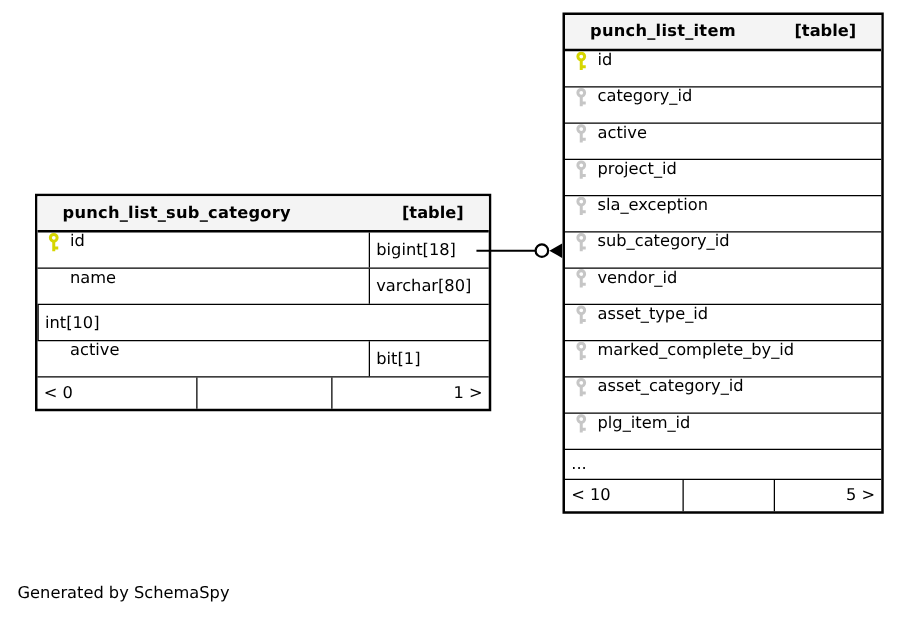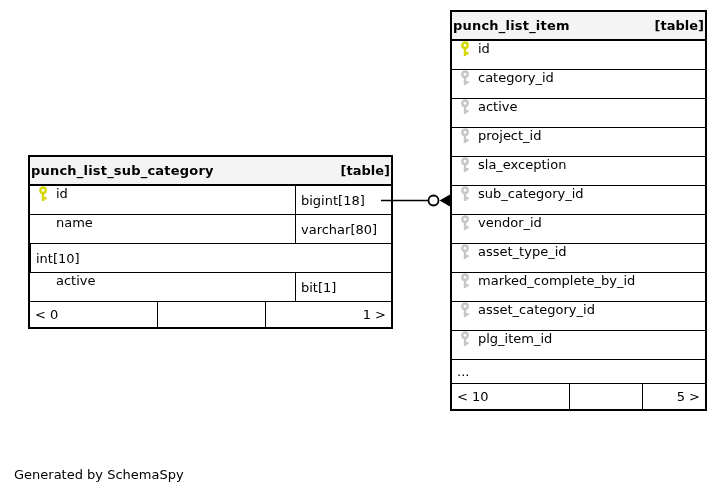--- a/index.html
+++ b/index.html
@@ -23,21 +23,21 @@
     position: absolute;
     border: 2px solid var(--border);
     background: #fff;
   }
   #tbl-left  { left: 28px;  top: 155px; width: 365px; }
   #tbl-right { left: 450px; top: 10px;  width: 257px; }
 
   .tbl-header {
     display: flex; align-items: center; justify-content: space-between;
     height: 29px;
-    padding: 0 1px;
+    padding: 0 20px;
     background: var(--header-bg);
     border-bottom: 2px solid var(--border);
     gap: 12px;
   }
   .tbl-name { font-weight: bold; letter-spacing: 0.2px; }
   .tbl-tag  { font-weight: bold; }
 
   .col-row {
     display: flex; align-items: stretch;
     height: 29px;
@@ -69,21 +69,21 @@
   .pager { display: flex; height: 25px; }
   .pager-cell {
     display: flex; align-items: center;
     padding: 0 5px;
   }
   .pager-cell.sep { border-right: 1px solid var(--border); }
   .pager-cell.right { justify-content: flex-end; }
   #tbl-left  .pager-cell:nth-child(1) { width: 128px; }
   #tbl-left  .pager-cell:nth-child(2) { width: 108px; }
   #tbl-left  .pager-cell:nth-child(3) { flex: 1; }
-  #tbl-right .pager-cell:nth-child(1) { width: 118px; }
+  #tbl-right .pager-cell:nth-child(1) { width: 95px; }
   #tbl-right .pager-cell:nth-child(2) { width: 73px; }
   #tbl-right .pager-cell:nth-child(3) { flex: 1; }
 
   .relationship {
     position: absolute;
     left: 381px; top: 190px;
     width: 69px; height: 21px;
   }
 
   .generated-note {

